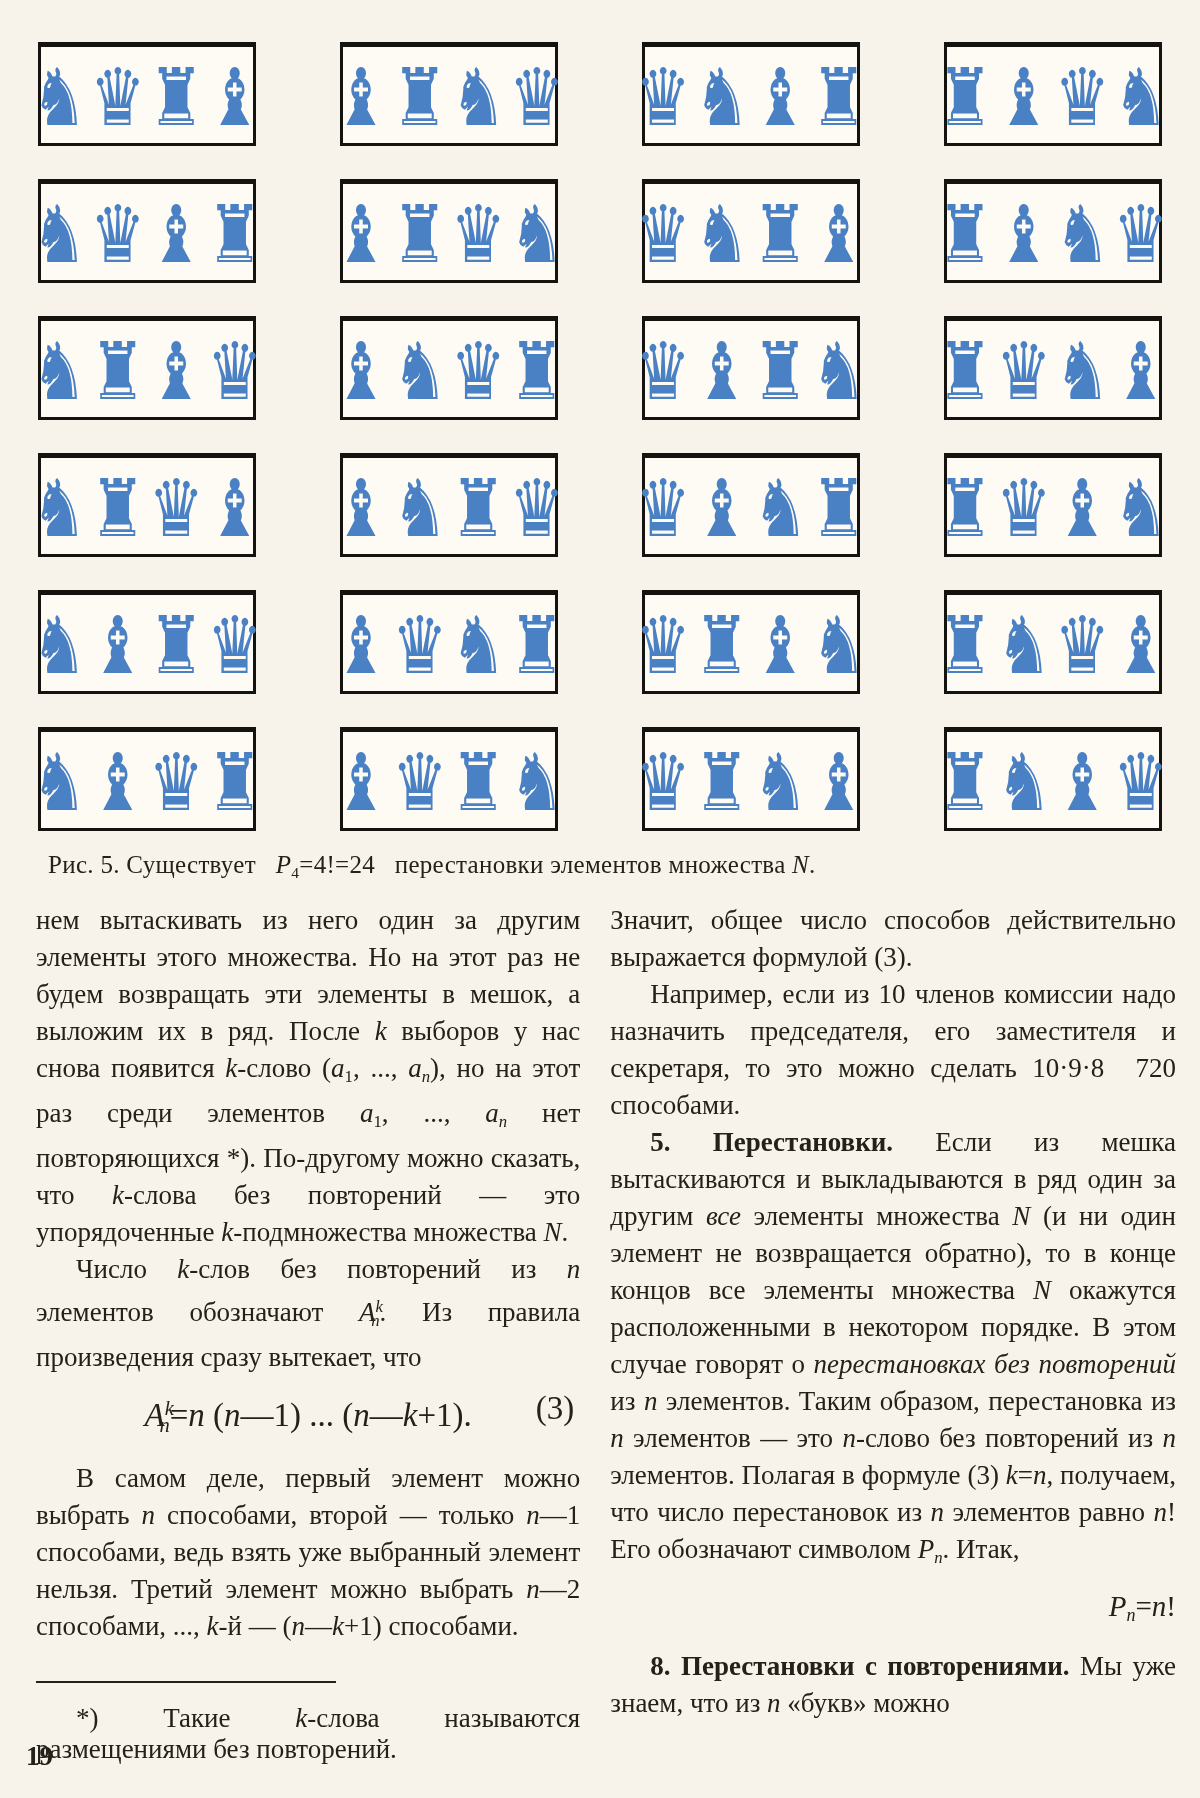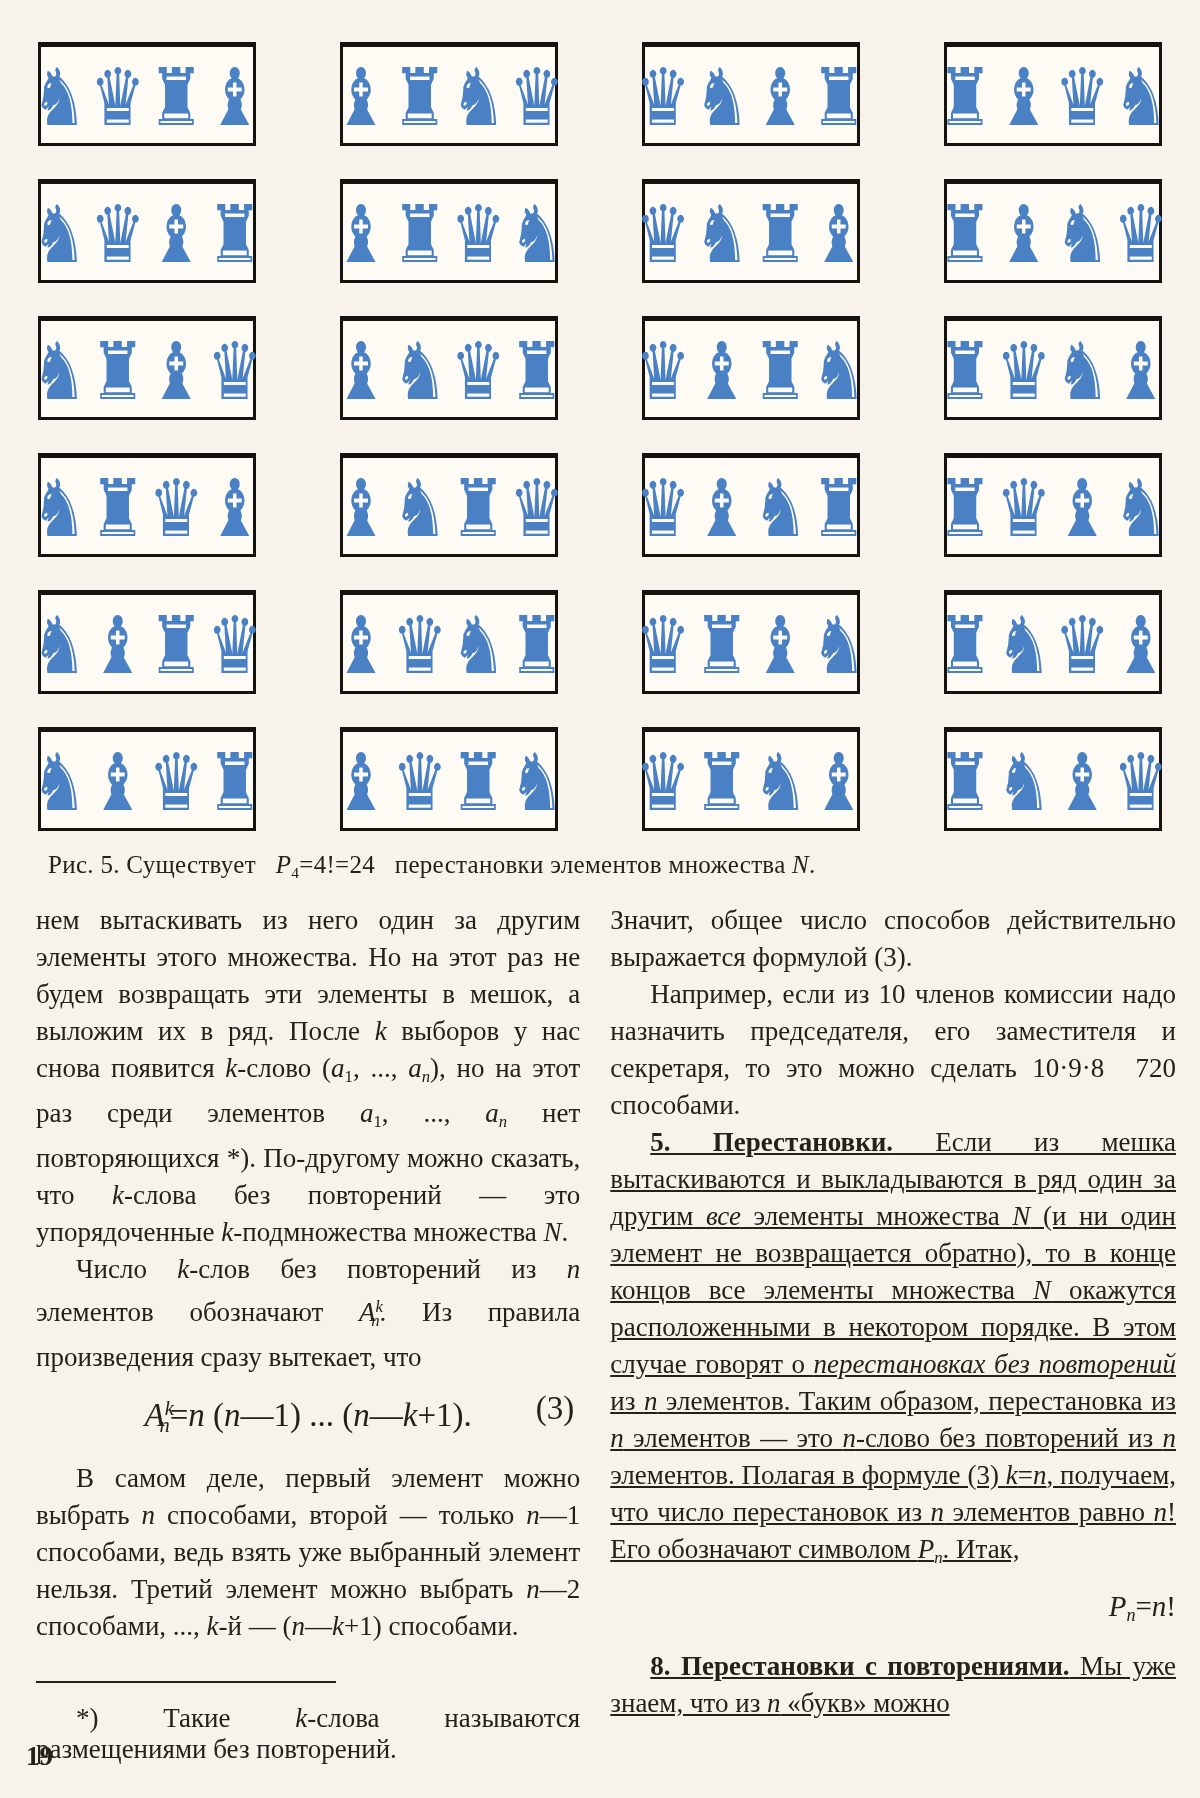--- a/index.html
+++ b/index.html
@@ -70,21 +70,21 @@
   .formula-row{
     position:relative;
     text-align:center;
     font-size:33px;
     margin:14px 0 16px 0;
   }
   .formula-row .eqnum{
     position:absolute;
     right:6px;top:0;
   }
-  .sec{margin-top:28px;text-decoration:underline;}
+  .sec{margin-top:28px;}
   .formula-center{
     text-align:right;
     font-size:29px;
     margin:12px 0 14px 0;
   }
   .footnote-block{margin-top:36px;}
   .footnote-rule{
     width:300px;
     border-top:2px solid #24211a;
     margin-bottom:20px;

